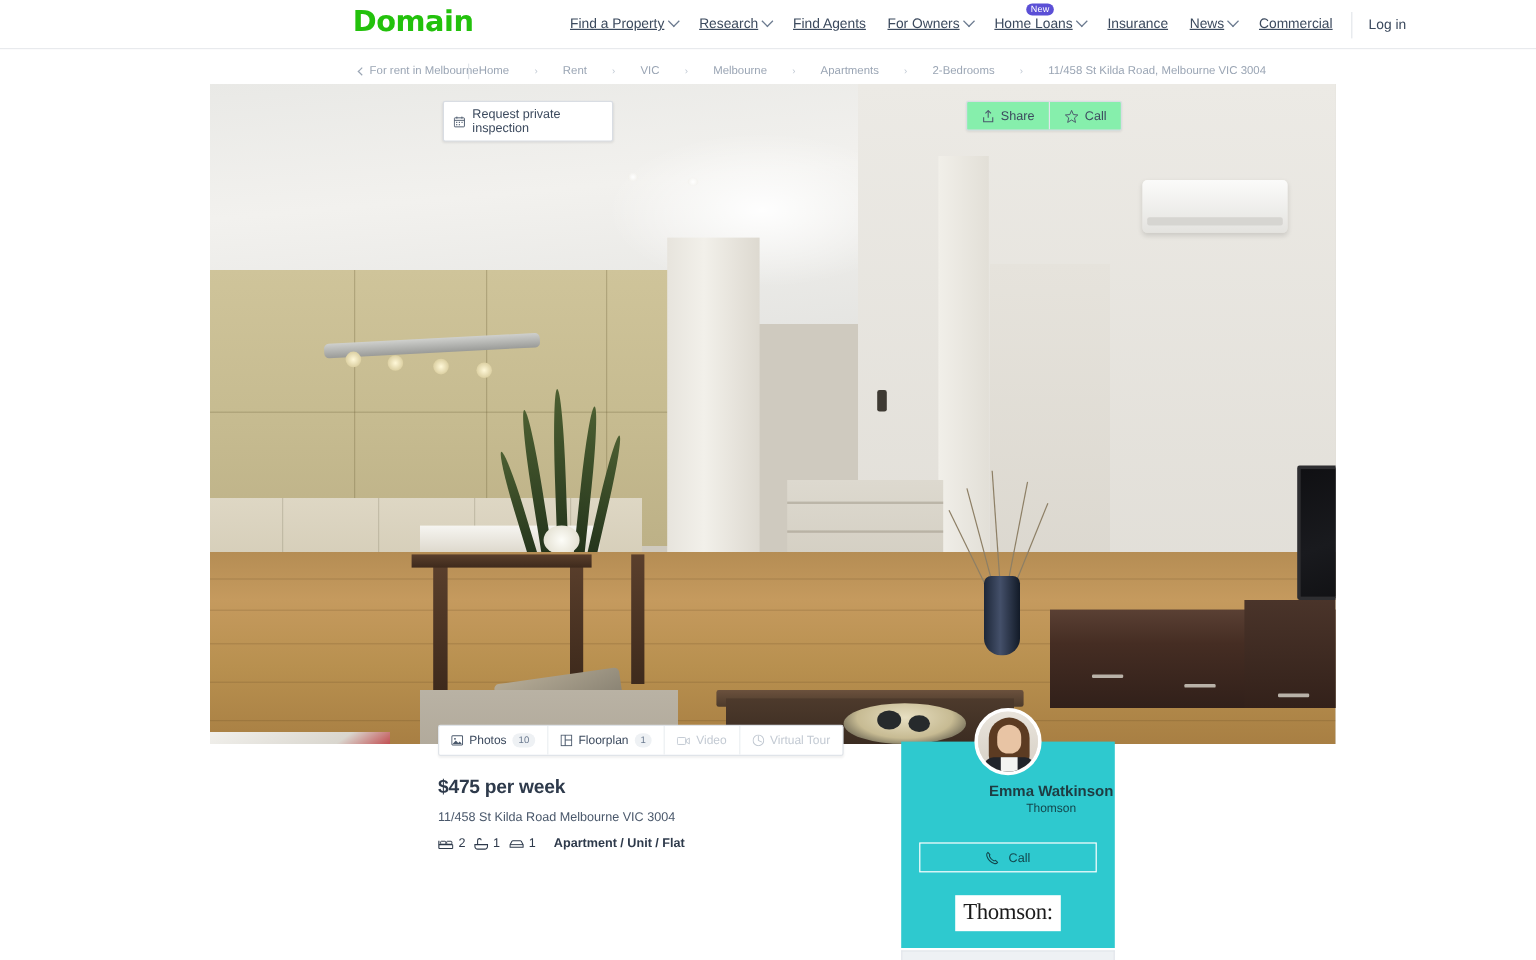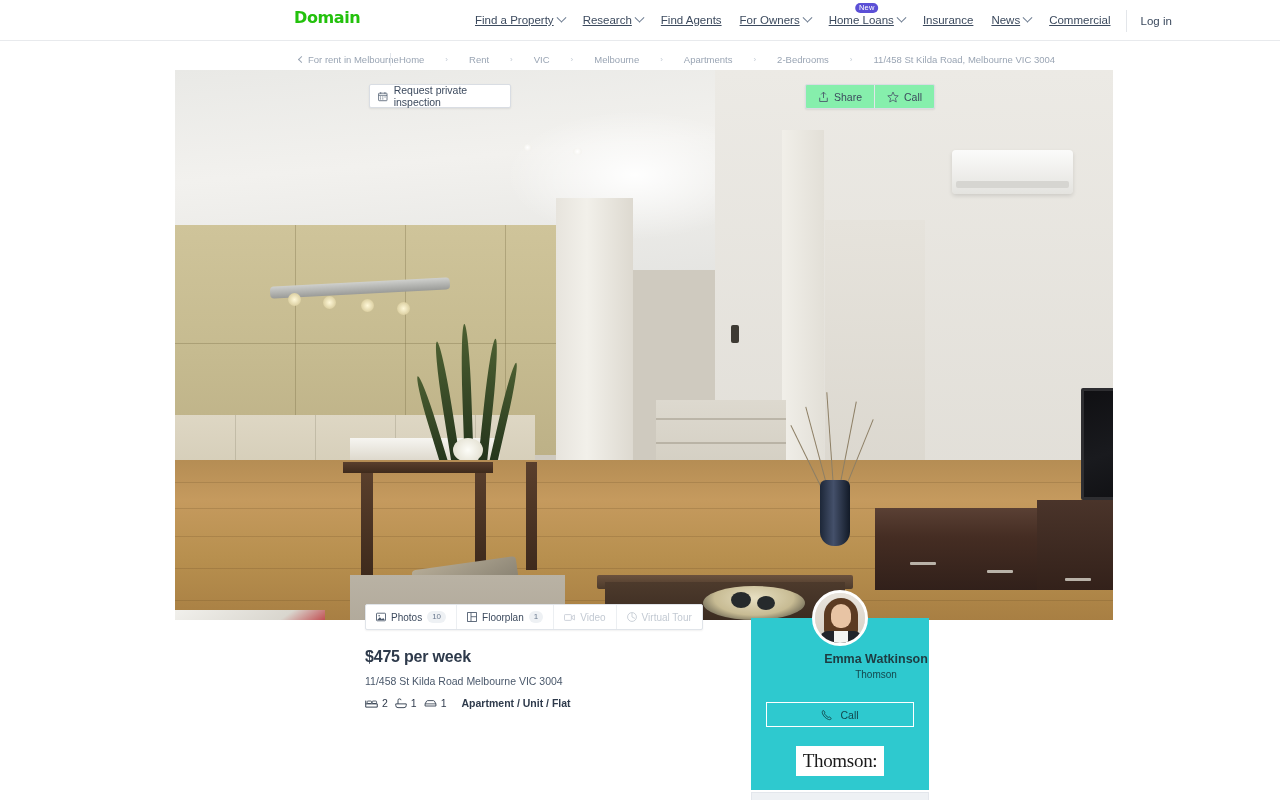--- a/index.html
+++ b/index.html
@@ -13,21 +13,21 @@
 
   
   .header {
     position: absolute; top: 0; left: 0; width: 1280px; height: 41px;
     background: #fff; border-bottom: 1px solid #e8eaed;
     display: flex; align-items: center;
   }
   .logo {
     position: absolute; left: 294px; top: 8px;
     font-family: "DejaVu Sans", sans-serif;
-    font-size: 16px; font-weight: 700; letter-spacing: -0.4px;
+    font-size: 24px; font-weight: 700; letter-spacing: -0.4px;
     color: #23c10c; line-height: 20px;
   }
   .nav { position: absolute; left: 466px; top: 0; height: 41px; display: flex; align-items: center; gap: 0; }
   .nav-item {
     position: relative; display: flex; align-items: center;
     font-size: 11.5px; color: #3c4a5e; padding: 0 9px; height: 41px; line-height: 41px;
     white-space: nowrap; cursor: pointer; text-decoration: underline;
   }
   .caret {
     display: inline-block; margin-left: 4px; width: 7px; height: 7px;
@@ -193,21 +193,21 @@
   .plant { position: absolute; left: 256px; top: 250px; width: 96px; height: 150px; }
   .leaf { position: absolute; background: linear-gradient(180deg,#4c5f31,#20301a);
     border-radius: 50% 50% 4px 4px; transform-origin: bottom center; }
   .flower { position: absolute; left: 278px; top: 368px; width: 30px; height: 24px;
     background: radial-gradient(circle,#fdfdf8,#ddd9c8); border-radius: 50%; }
 
   
   .hero-btn {
     position: absolute; background: #fff; border: 1px solid #d9dde3; border-radius: 2px;
     display: flex; align-items: center; justify-content: center; gap: 6px;
-    font-size: 10.5px; color: #3c4a5e; cursor: pointer; height: 24px;
+    font-size: 10.5px; color: #3c4a5e; cursor: pointer; height: 34px;
     box-shadow: 0 1px 2px rgba(0,0,0,.08);
   }
   #request-btn { left: 194px; top: 14px; width: 142px; padding: 0 8px; }
   .share-save {
     position: absolute; left: 630px; top: 14px; display: flex; height: 25px;
     background: #86efac; border: 1px solid #d9dde3; border-radius: 2px; overflow: hidden;
     box-shadow: 0 1px 2px rgba(0,0,0,.08);
   }
   .ss-btn { display: flex; align-items: center; gap: 5px; padding: 0 12px;
     font-size: 10.5px; color: #3c4a5e; cursor: pointer; }

